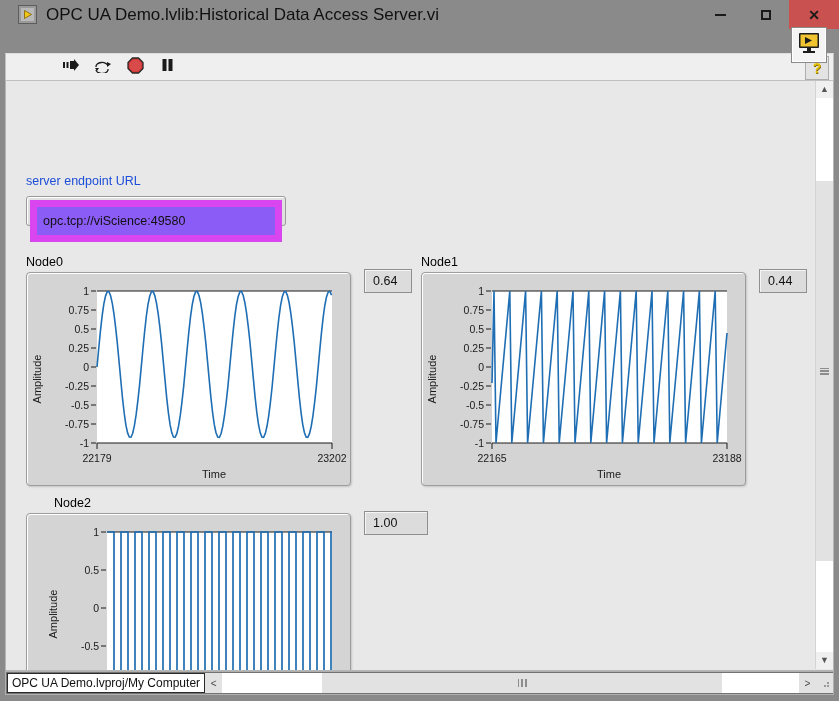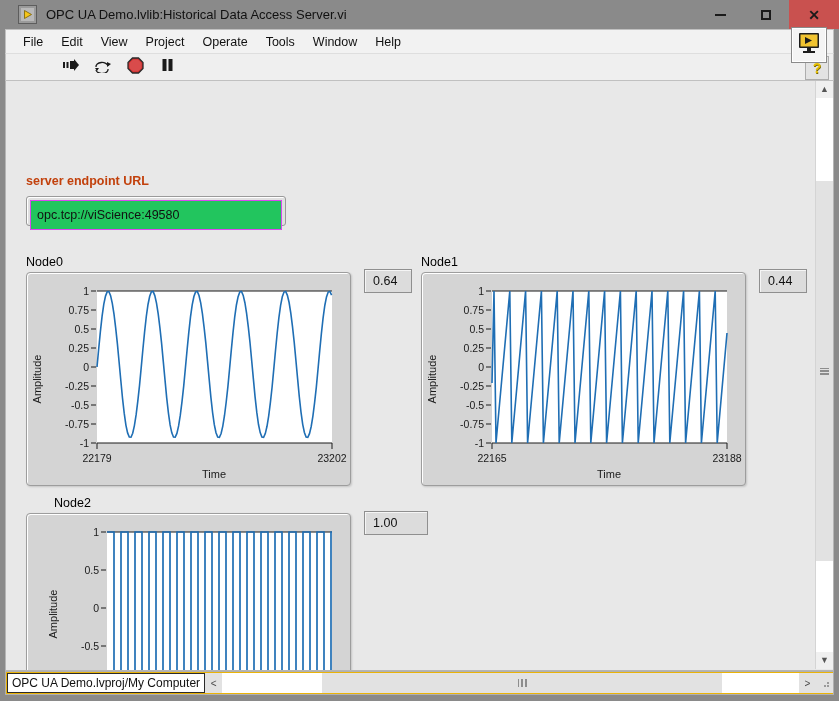--- a/index.html
+++ b/index.html
@@ -22,21 +22,21 @@
     display:flex;align-items:center;
   }
   .vi-icon{
     width:17px;height:17px;margin-left:18px;margin-right:9px;
     background:#9a9a9a;border:1px solid #5d5d5d;
     display:flex;align-items:center;justify-content:center;
     flex:none;
   }
   .vi-icon svg{display:block;}
   .title-text{
-    font-size:13px;color:#111;white-space:nowrap;
+    font-size:17px;color:#111;white-space:nowrap;
     letter-spacing:0px;
   }
   .winbtns{position:absolute;right:0;top:0;height:29px;display:flex;}
   .winbtn{
     width:46px;height:29px;display:flex;align-items:center;justify-content:center;
     background:#8a8a8a;
   }
   .winbtn.close{background:#c9514f;width:50px;}
   .glyph-min{width:11px;height:2px;background:#1a1a1a;display:block;}
   .glyph-max{width:10px;height:10px;border:2px solid #1a1a1a;display:block;box-sizing:border-box;}
@@ -99,30 +99,30 @@
   .vs-arrow.bottom{position:absolute;bottom:0;left:0;}
   .vs-thumb{
     position:absolute;left:0;top:100px;width:17px;height:380px;
     background:#e2e2e2;border:1px solid #e2e2e2;box-sizing:border-box;
     display:flex;align-items:center;justify-content:center;
   }
   .vs-grip{width:9px;height:7px;display:flex;flex-direction:column;justify-content:space-between;}
   .vs-grip i{display:block;height:1.5px;background:#8d8d8d;}
 
   
-  .field-label{font-size:12.5px;color:#c2410c;font-weight:bold;}
+  .field-label{font-size:12.5px;color:#1d4ed8;}
   .url-wrap{
     position:absolute;left:20px;top:115px;width:260px;height:30px;
     background:#e0e0e0;border:1px solid #9a9a9a;border-radius:3px;
     box-sizing:border-box;padding:3px;
     box-shadow:inset 1px 1px 0 #ffffff;
   }
   .url-box{
     width:100%;height:100%;box-sizing:border-box;
-    background:#22c55e;border:1px solid #d946ef;
+    background:#8b5cf6;border:7px solid #d946ef;
     font-size:12.5px;color:#111;padding:14px 6px;
     font-family:"Liberation Sans",sans-serif;
     outline:none;
   }
 
   
   .graph-label{position:absolute;font-size:12.5px;color:#000000;}
   .graph-frame{
     position:absolute;background:#d4d4d4;
     border:1px solid #9d9d9d;border-radius:4px;
@@ -135,21 +135,21 @@
     background:#dcdcdc;border:1px solid #8f8f8f;
     box-sizing:border-box;
     display:flex;align-items:center;padding-left:8px;
     font-size:12.5px;color:#111;
     box-shadow:inset 1px 1px 0 #f5f5f5;
   }
 
   
   .statusbar{
     position:absolute;left:5px;top:671px;width:829px;height:24px;
-    background:#eab308;border:1px solid #b0b0b0;box-sizing:border-box;
+    background:#737373;border:1px solid #b0b0b0;box-sizing:border-box;
     display:flex;align-items:center;
   }
   .status-tag{
     height:20px;margin-left:1px;background:#ffffff;border:1px solid #2a2a2a;
     display:flex;align-items:center;padding:0 4px;font-size:12px;color:#111;
     white-space:nowrap;box-sizing:border-box;
   }
   .hs-arrow{
     width:17px;height:20px;background:#e2e2e2;
     display:flex;align-items:center;justify-content:center;
@@ -184,30 +184,20 @@
       </div>
       <div class="winbtn">
         <span class="glyph-max"></span>
       </div>
       <div class="winbtn close">
         <span class="glyph-close">✕</span>
       </div>
     </div>
   </div>
 
-  <div class="menubar">
-    <div class="menuitem">File</div>
-    <div class="menuitem">Edit</div>
-    <div class="menuitem">View</div>
-    <div class="menuitem">Project</div>
-    <div class="menuitem">Operate</div>
-    <div class="menuitem">Tools</div>
-    <div class="menuitem">Window</div>
-    <div class="menuitem">Help</div>
-  </div>
 
   <div class="toolbar">
     <div class="tb-icons">
 
       <div class="tb-btn">
         <span>
           <svg width="18" height="14" viewBox="0 0 18 14">
             <rect x="1" y="4" width="2" height="6" fill="#1a1a1a"></rect>
             <rect x="4.5" y="4" width="2" height="6" fill="#1a1a1a"></rect>
             <rect x="8" y="3" width="4" height="8" fill="#1a1a1a"></rect>

